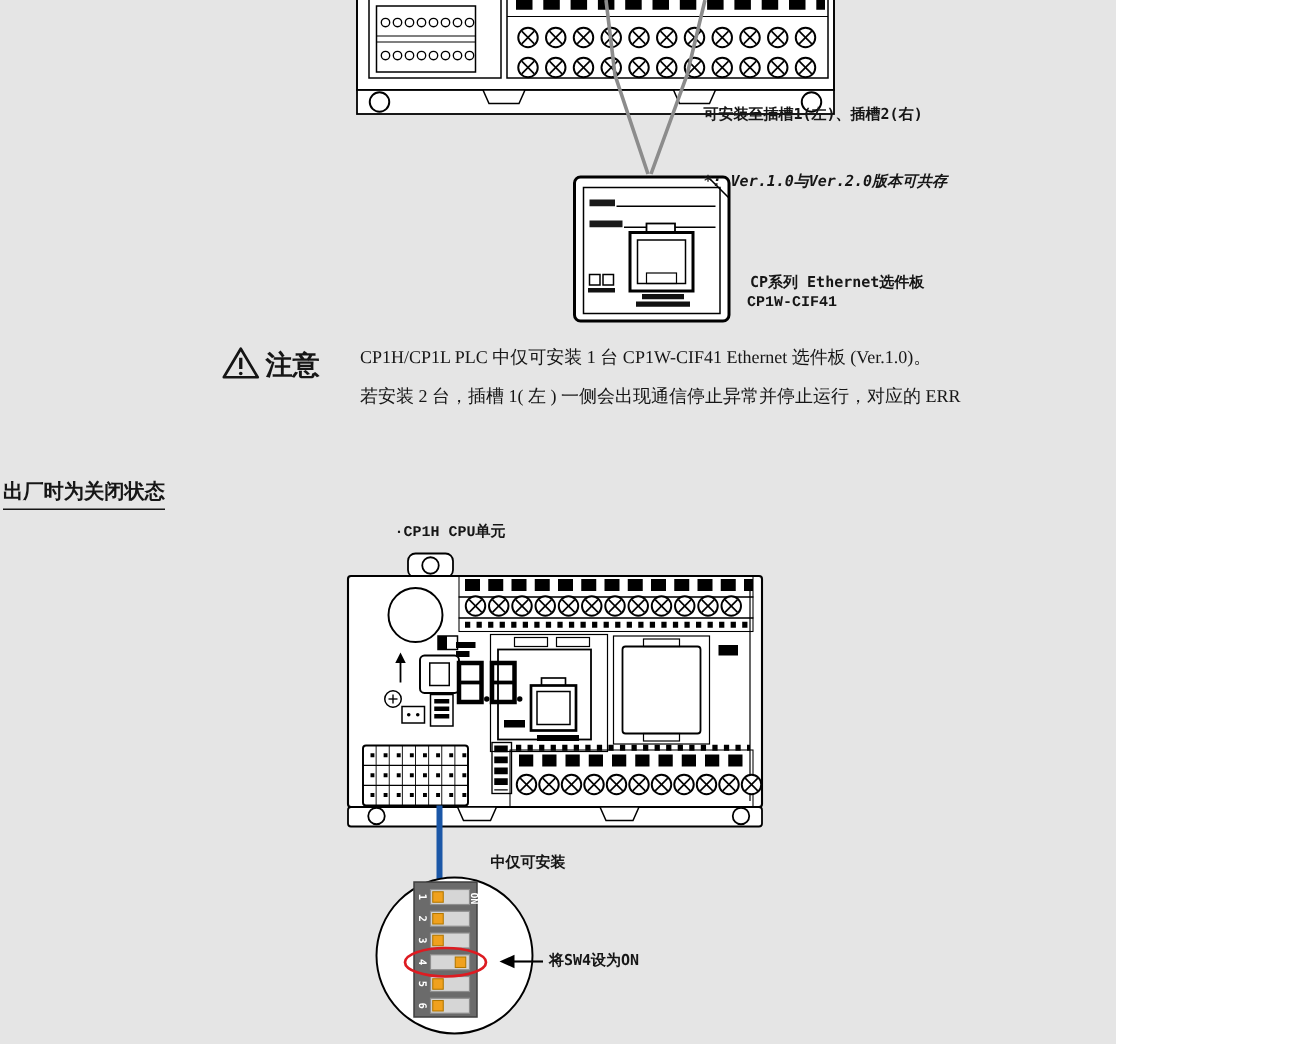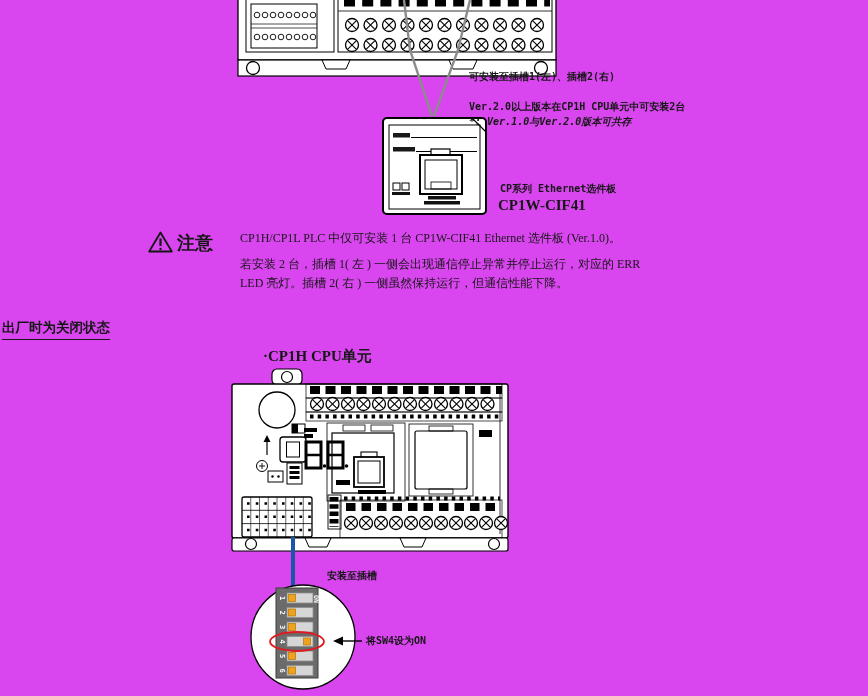--- a/index.html
+++ b/index.html
@@ -1,21 +1,21 @@
 <!DOCTYPE html>
 <html><head>
 <meta charset="utf-8">
 <style>
   html,body{margin:0;padding:0;background:#ffffff;}
-  .page{position:relative;width:868px;height:696px;background:#d946ef;overflow:hidden;
+  .page{position:relative;width:744px;height:696px;background:#e5e5e5;overflow:hidden;
         font-family:"Liberation Sans","DejaVu Sans",sans-serif;color:#161616;}
   .page svg{position:absolute;left:0;top:0;}
   .t{position:absolute;white-space:pre;color:#161616;}
   .mono-ann{font-family:"DejaVu Sans Mono",monospace;font-weight:700;font-size:10px;line-height:14.8px;}
-  .mono-sm{font-family:Liberation Serif, serif;font-weight:700;font-size:15px;}
+  .mono-sm{font-family:Liberation Mono, monospace;font-weight:700;font-size:10px;}
   .serif-body{font-family:"Liberation Serif","DejaVu Serif",serif;font-size:12px;line-height:18.5px;}
   .caution-label{font-weight:700;font-size:18px;}
   .heading{font-weight:700;font-size:13.5px;border-bottom:1.5px solid #161616;padding-bottom:2px;}
 </style>
 </head>
 <body>
 
 <div class="page">
 
 <svg width="868" height="696" viewBox="0 0 868 696">
@@ -279,30 +279,28 @@
     <ellipse cx="297" cy="641.5" rx="27" ry="9.5" fill="none" stroke-width="1.8" stroke="#dd1b21"></ellipse>
   </g>
 
   <g>
     <line x1="342" y1="641" x2="362" y2="641" stroke="#000" stroke-width="1.4"></line>
     <polygon points="333,641 343,636.5 343,645.5" fill="#000"></polygon>
   </g>
 </svg>
 
 <div class="t mono-ann" style="left:469px; top:70px;">可安装至插槽1(左)、插槽2(右)</div>
-<div class="t mono-ann" style="left:469px; top:100px;">Ver.2.0以上版本在CP1H CPU单元中可安装2台</div>
 <div class="t mono-ann" style="left:469px; top:115px;font-style:italic;">*: Ver.1.0与Ver.2.0版本可共存</div>
 
 <div class="t mono-ann" style="left:500px; top:182px;">CP系列 Ethernet选件板</div>
 <div class="t mono-sm" style="left:498px; top:197px;">CP1W-CIF41</div>
 
 <div class="t caution-label" style="left:177px; top:231px;">注意</div>
 <div class="t serif-body" style="left:240px; top:229px;">CP1H/CP1L PLC 中仅可安装 1 台 CP1W-CIF41 Ethernet 选件板 (Ver.1.0)。</div>
 <div class="t serif-body" style="left:240px; top:255px;">若安装 2 台，插槽 1( 左 ) 一侧会出现通信停止异常并停止运行，对应的 ERR</div>
-<div class="t serif-body" style="left:240px; top:273.5px;">LED 亮灯。插槽 2( 右 ) 一侧虽然保持运行，但通信性能下降。</div>
 
 <div class="t heading" style="left:2px; top:319px;">出厂时为关闭状态</div>
 <div class="t mono-sm" style="left:251px; top:347px;margin-left:12px;">·CP1H CPU单元</div>
 
-<div class="t mono-ann" style="left:327px; top:569px;">安装至插槽</div>
+<div class="t mono-ann" style="left:327px; top:569px;">中仅可安装</div>
 <div class="t mono-ann" style="left:366px; top:634px;">将SW4设为ON</div>
 
 </div>
 
 </body></html>

